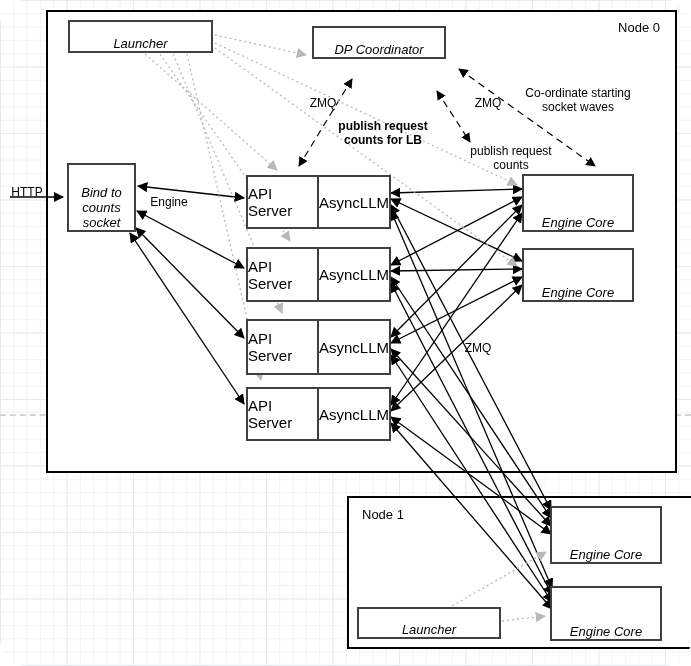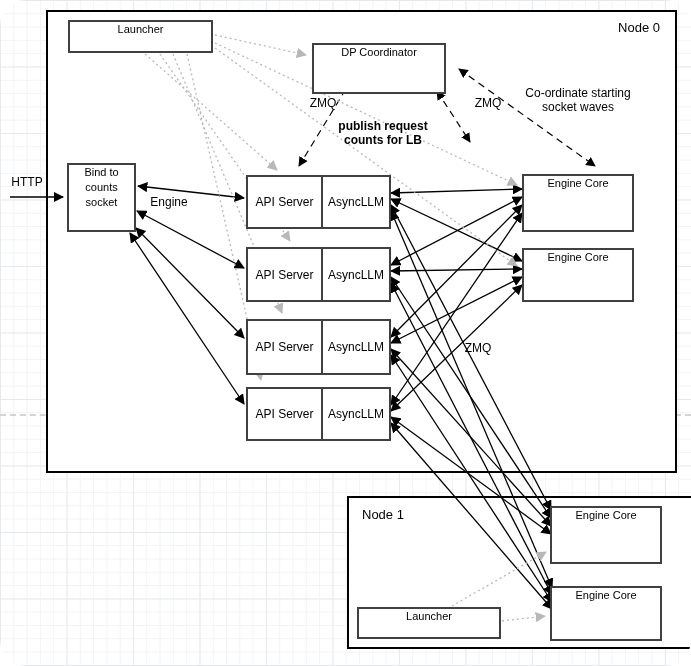--- a/index.html
+++ b/index.html
@@ -15,24 +15,24 @@
     border-radius: 26px;
   }
   .pagebreak{position:absolute;left:0;top:414px;width:691px;height:0;border-top:2px dashed #d4d4d4;z-index:0;}
   .frame{position:absolute;background:#fff;border:2px solid #000;box-sizing:border-box;z-index:1;}
   .frame-label{position:absolute;font-size:13px;color:#000;white-space:nowrap;}
   #edges{position:absolute;left:0;top:0;z-index:2;pointer-events:none;}
   .edge-solid{stroke:#000;stroke-width:1.3;fill:none;}
   .edge-dashed{stroke:#000;stroke-width:1.2;stroke-dasharray:7 5;fill:none;}
   .edge-dotted{stroke:#b8b8b8;stroke-width:1.3;stroke-dasharray:2 3;fill:none;}
   .dbox{position:absolute;background:#fff;border:2px solid #404040;box-sizing:border-box;
-        display:flex;align-items:flex-start;justify-content:center;text-align:center;
-        font-size:11px;color:#000;z-index:3;line-height:15px;}
+        display:flex;align-items:flex-end;justify-content:center;text-align:center;
+        font-size:13px;color:#000;z-index:3;line-height:15px;font-style:italic;}
   .apirow{position:absolute;background:#fff;border:2px solid #404040;box-sizing:border-box;
-        display:flex;z-index:3;font-size:12px;color:#000;}
+        display:flex;z-index:3;font-size:15px;color:#000;}
   .apirow .cell{display:flex;align-items:center;justify-content:center;box-sizing:border-box;}
   .apirow .api{width:75px;border-right:2px solid #404040;}
   .apirow .llm{flex:1;text-align:center;}
   .anno{position:absolute;font-size:12px;line-height:14px;color:#000;text-align:center;z-index:4;}
 </style>
 </head>
 <body>
 
 <div class="stage">
 
@@ -86,21 +86,21 @@
       <line x1="215" y1="43" x2="517" y2="185" class="edge-dotted" marker-end="url(#ah-g)"></line>
       <line x1="215" y1="48" x2="517" y2="266" class="edge-dotted" marker-end="url(#ah-g)"></line>
       <line x1="452" y1="606" x2="546" y2="552" class="edge-dotted" marker-end="url(#ah-g)"></line>
       <line x1="502" y1="621" x2="545" y2="616" class="edge-dotted" marker-end="url(#ah-g)"></line>
     </svg>
 
   <div class="dbox" style="left:68px;top:20px;width:145px;height:33px;">
     <span>Launcher</span>
   </div>
 
-  <div class="dbox" style="left:312px;top:43px;width:134px;height:51px;">
+  <div class="dbox" style="left:312px;top:26px;width:134px;height:33px;">
     <span>DP Coordinator</span>
   </div>
 
   <div class="dbox" style="left:67px;top:163px;width:69px;height:69px;">
     <span>Bind to counts socket</span>
   </div>
 
   <div class="apirow" style="left:246px;top:175px;width:145px;height:54px;">
     <div class="cell api">API Server</div>
     <div class="cell llm">AsyncLLM</div>
@@ -128,21 +128,22 @@
   <div class="dbox" style="left:550px;top:506px;width:112px;height:58px;">
     <span>Engine Core</span>
   </div>
   <div class="dbox" style="left:550px;top:586px;width:112px;height:55px;">
     <span>Engine Core</span>
   </div>
   <div class="dbox" style="left:357px;top:607px;width:144px;height:32px;">
     <span>Launcher</span>
   </div>
 
-  <div class="anno" style="left:8px;top:175px;width:38px;">HTTP</div>
+  <div class="anno" style="left:8px;top:185px;width:38px;">HTTP</div>
   <div class="anno" style="left:147px;top:195px;width:44px;">Engine</div>
   <div class="anno" style="left:303px;top:96px;width:40px;">ZMQ</div>
   <div class="anno" style="left:468px;top:96px;width:40px;">ZMQ</div>
   <div class="anno" style="left:458px;top:341px;width:40px;">ZMQ</div>
   <div class="anno" style="left:323px;top:119px;width:120px;font-weight:bold;">publish request counts for LB</div>
+  <div class="anno" style="left:451px;top:144px;width:120px;">publish request counts</div>
   <div class="anno" style="left:508px;top:86px;width:140px;">Co-ordinate starting socket waves</div>
 
 </div>
 
 </body></html>

